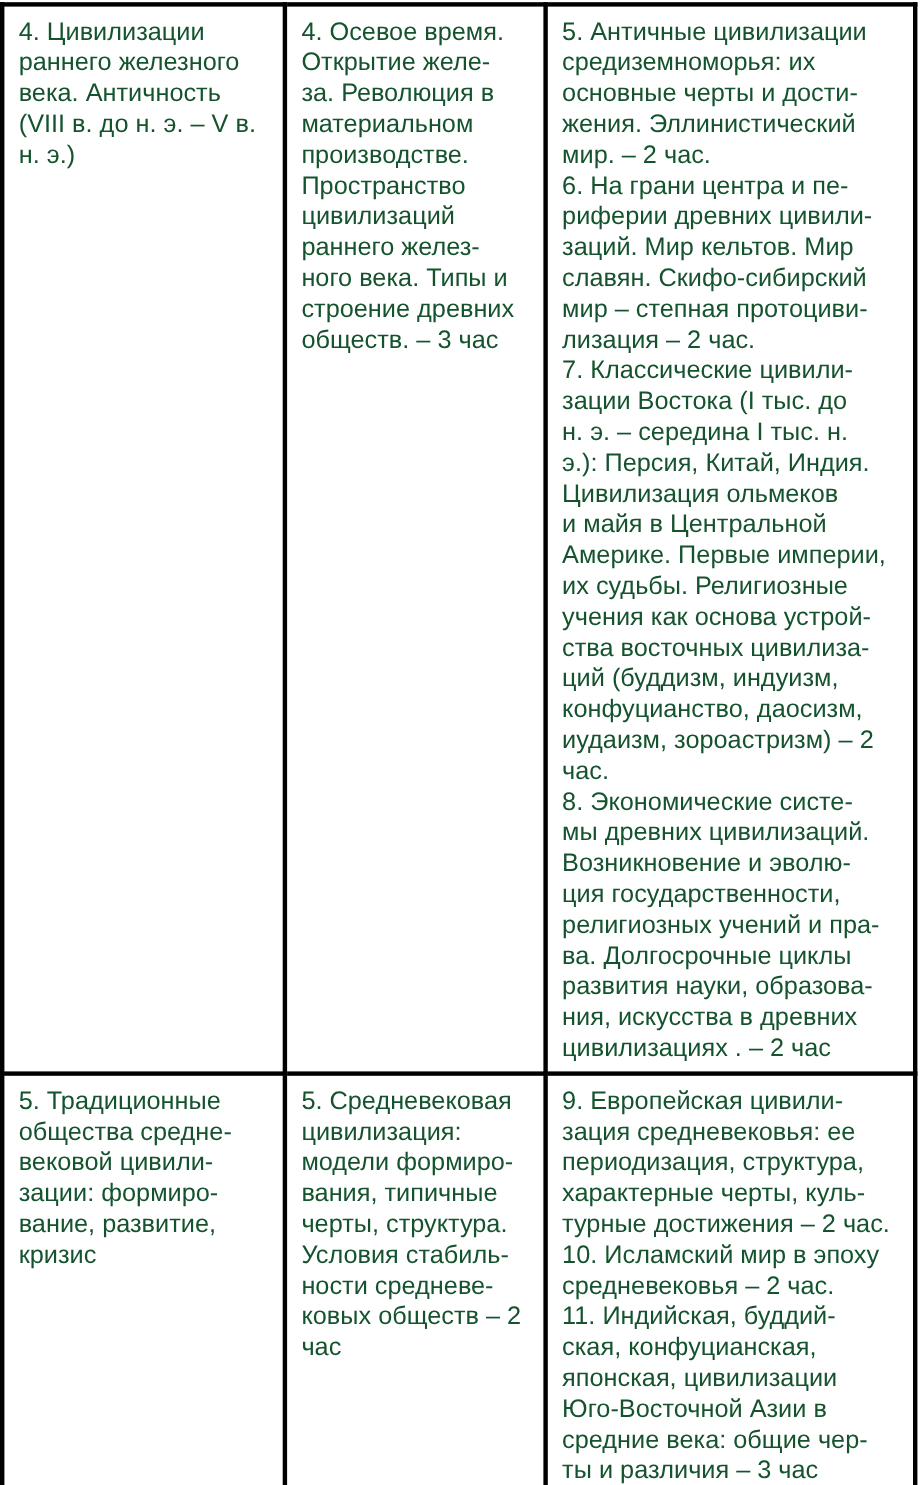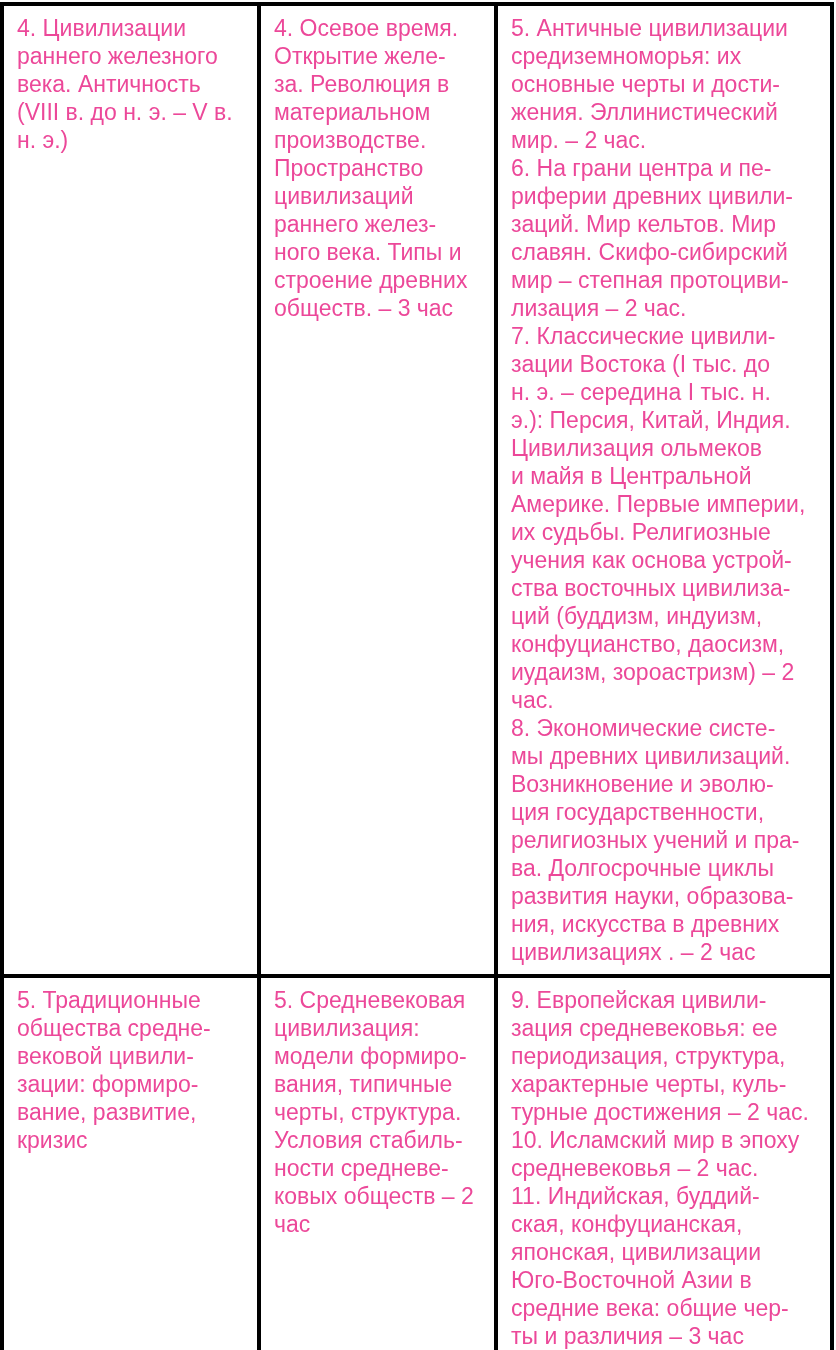--- a/index.html
+++ b/index.html
@@ -21,21 +21,21 @@
     margin: 2px 0 0 0;
     background: #ffffff;
   }
   table.doc-table td {
     border: 4px solid #000000;
     vertical-align: top;
     padding: 8px 4px 8px 13px;
     font-family: "Liberation Sans", "DejaVu Sans", sans-serif;
     font-size: 23px;
     line-height: 28px;
-    color: #ec4899;
+    color: #14532d;
     white-space: pre;
     overflow: hidden;
   }
   tr.row-1 td { height: 950px; }
   tr.row-2 td { height: 358px; }
 </style>
 </head>
 <body>
 
 <div class="page">

